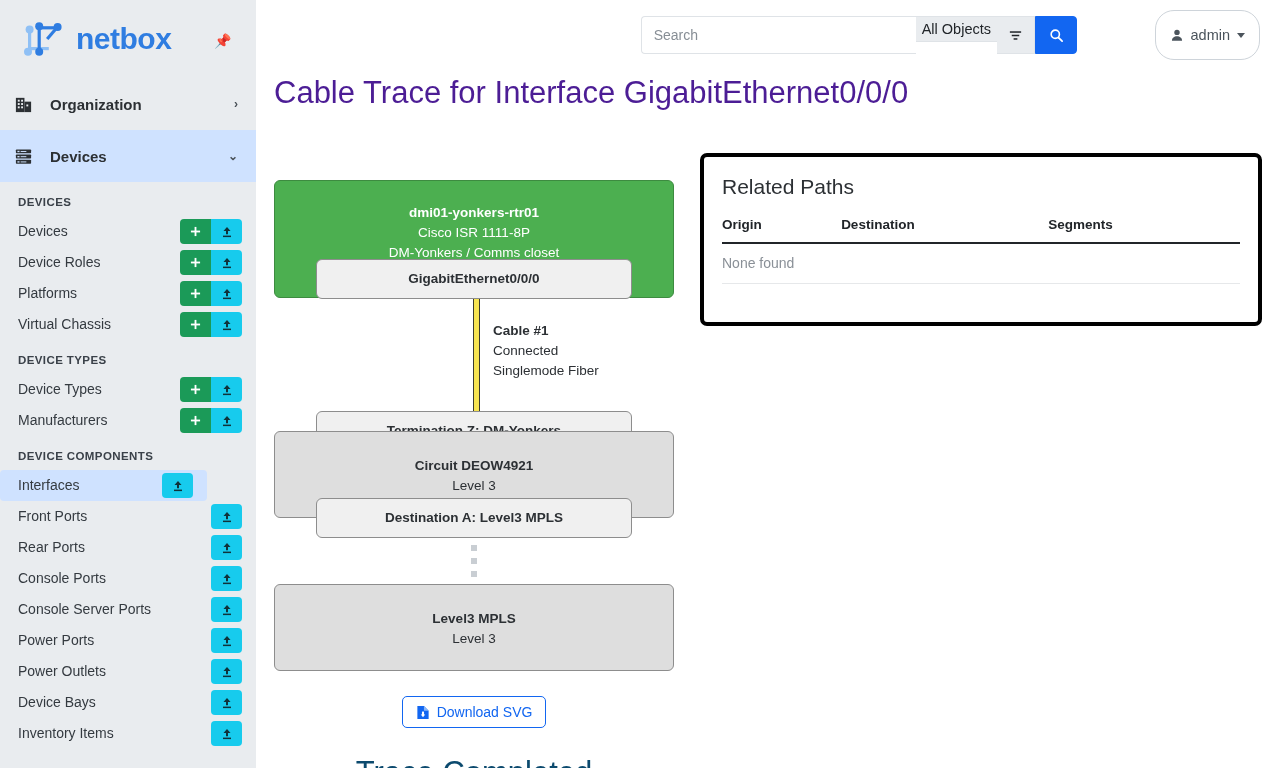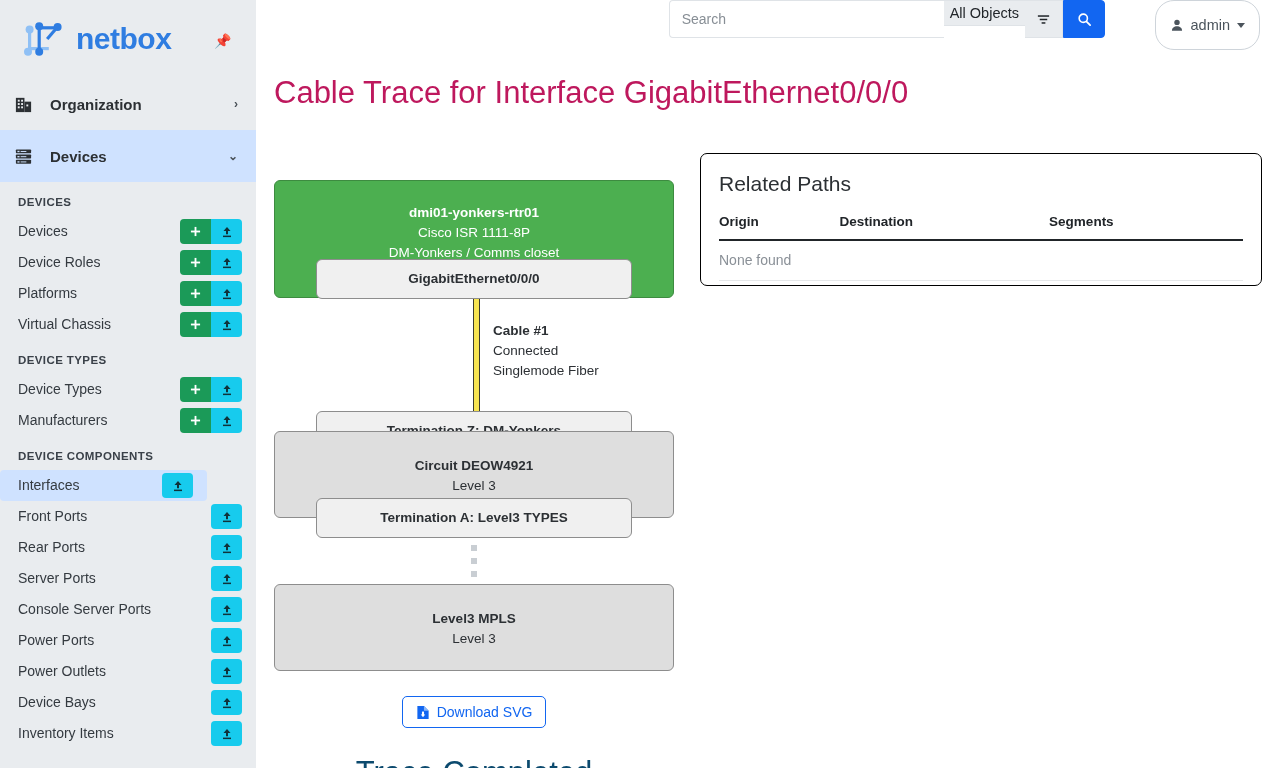--- a/index.html
+++ b/index.html
@@ -77,22 +77,23 @@
     color: #fff; font-size: 13px; cursor: pointer; border: 0;
   }
   .mini-add { background: #1b9a58; border-radius: 4px 0 0 4px; }
   .mini-imp { background: #17cbed; border-radius: 0 4px 4px 0; color: #10323a; }
   .mini-imp.solo { border-radius: 4px; }
   .mini-btn svg { display: block; }
 
   
   .main { flex: 1; height: 768px; background: #fff; position: relative; overflow: hidden; }
   .topbar {
-    height: 70px; display: flex; align-items: flex-start;
+    height: 70px; display: flex; align-items: center;
     padding: 0 20px;
+    gap: 28px;
   }
   .topbar-spacer { flex: 1; }
   .searchbar { display: flex; align-items: stretch; height: 38px; }
   .search-input {
     width: 275px; height: 38px;
     border: 1px solid #dfe3e7; border-right: 0;
     border-radius: 4px 0 0 4px;
     padding: 0 12px; font-size: 14px;
     color: #212529; outline: none; background: #fff;
     font-family: "Liberation Sans", sans-serif;
@@ -118,21 +119,21 @@
   }
   .user-btn {
     display: flex; align-items: center; gap: 7px;
     height: 50px; padding: 0 14px;
     border: 1px solid #ced4da; border-radius: 19px;
     font-size: 14.5px; color: #4b545c; cursor: pointer; background: #fff;
   }
   .caret { width: 0; height: 0; border-left: 4.5px solid transparent; border-right: 4.5px solid transparent; border-top: 5px solid #4b545c; }
 
   .page-title {
-    font-size: 31px; font-weight: 400; color: #be185d;
+    font-size: 31px; font-weight: 400; color: #4c1d95;
     padding: 0 0 0 18px; margin: 4px 0 0 0; line-height: 1.2;
   }
 
   .content { display: flex; padding: 42px 18px 0 18px; gap: 26px; }
   .trace-col { width: 400px; flex: 0 0 400px; }
   .paths-col { flex: 1; }
 
   
   .trace { position: relative; }
   .node-device {
@@ -192,22 +193,22 @@
     font-family: "Liberation Sans", sans-serif;
     justify-content: center;
   }
   .trace-status {
     text-align: center; color: #0c4a6e;
     font-size: 31px; font-weight: 400; padding-top: 27px;
   }
 
   
   .card {
-    border: 1px solid #000000; border-radius: 7px; background: #fff;
-    padding: 18px 18px 4px 18px;
+    border: 4px solid #000000; border-radius: 7px; background: #fff;
+    padding: 18px 18px 38px 18px;
   }
   .card-title { font-size: 21px; font-weight: 400; color: #2c3034; padding-bottom: 18px; }
   table.paths { width: 100%; border-collapse: collapse; }
   table.paths th {
     text-align: left; font-size: 13.5px; font-weight: 700; color: #212529;
     padding: 0 0 10px 0; border-bottom: 2px solid #212529;
   }
   table.paths td {
     font-size: 14px; color: #8a9097; padding: 11px 0 12px 0;
     border-bottom: 1px solid #e6e8ea;
@@ -413,21 +414,21 @@
       <span class="btn-pair">
         <span class="mini-btn mini-imp solo">
             <svg width="12" height="12" viewBox="0 0 12 12">
               <path d="M6 1 L9.5 5 H7 V8.3 H5 V5 H2.5 Z" fill="#10323a"></path>
               <rect x="2" y="9.6" width="8" height="1.5" fill="#10323a"></rect>
             </svg>
           </span>
       </span>
     </div>
     <div class="nav-item">
-      <span class="nlabel">Server Ports</span>
+      <span class="nlabel">Console Ports</span>
       <span class="btn-pair">
         <span class="mini-btn mini-imp solo">
             <svg width="12" height="12" viewBox="0 0 12 12">
               <path d="M6 1 L9.5 5 H7 V8.3 H5 V5 H2.5 Z" fill="#10323a"></path>
               <rect x="2" y="9.6" width="8" height="1.5" fill="#10323a"></rect>
             </svg>
           </span>
       </span>
     </div>
     <div class="nav-item">
@@ -545,21 +546,21 @@
             </div>
           </div>
 
           <div class="node-term">Termination Z: DM-Yonkers</div>
 
           <div class="circuit-box" style="margin-top:-20px">
             <div class="cb-title">Circuit DEOW4921</div>
             <div class="cb-sub">Level 3</div>
           </div>
 
-          <div class="node-term" style="margin-top:-20px;position:relative;z-index:3">Termination A: Level3 TYPES</div>
+          <div class="node-term" style="margin-top:-20px;position:relative;z-index:3">Destination A: Level3 MPLS</div>
 
           <div class="dotted-conn">
             <i></i>
             <i></i>
             <i></i>
           </div>
 
           <div class="provider-box">
             <div class="pb-title">Level3 MPLS</div>
             <div class="pb-sub">Level 3</div>

